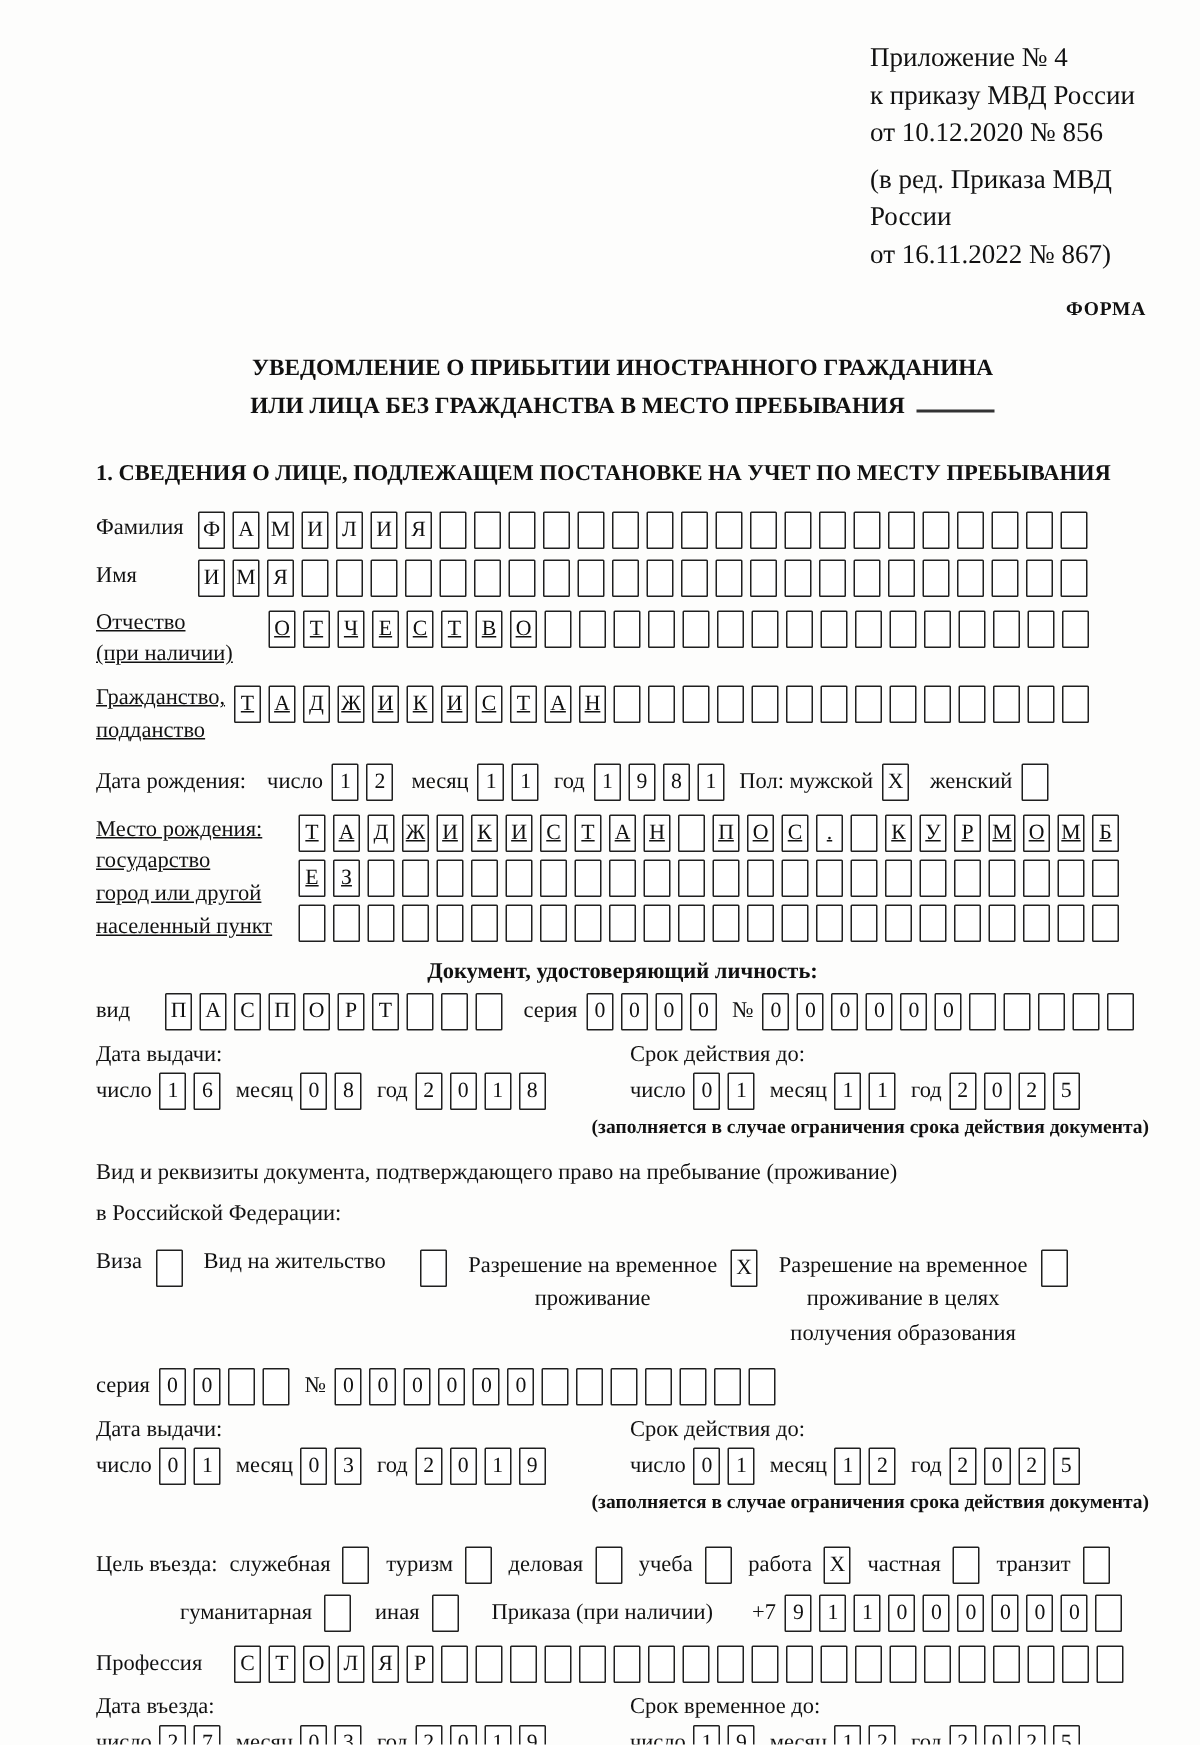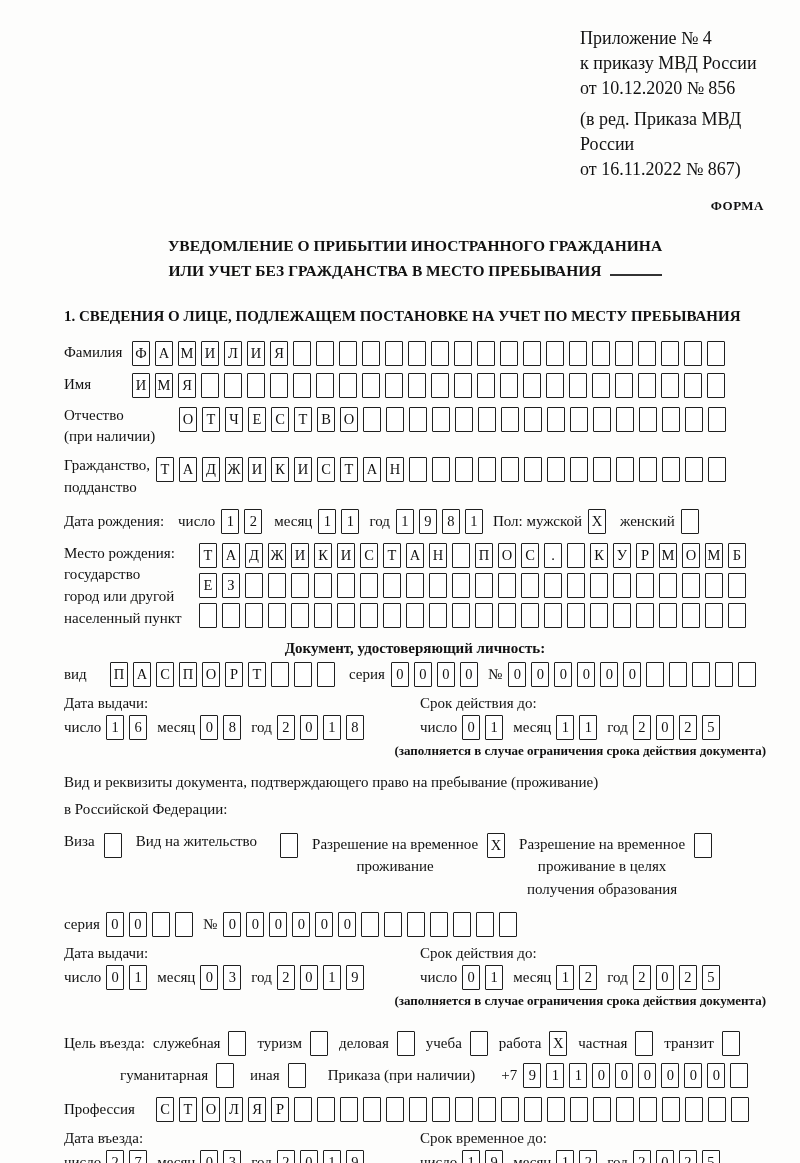--- a/index.html
+++ b/index.html
@@ -19,21 +19,21 @@
   .appendix .sub { margin-top: 5px; }
   .form-marker { text-align: right; font-weight: bold; font-size: 13px; margin-top: 16px; padding-right: 2px; letter-spacing: 0.5px; }
 
   
   .title { margin-top: 20px; text-align: center; font-weight: bold; font-size: 15.5px; line-height: 1.6; }
   .blank { display: inline-block; width: 52px; border-bottom: 2.2px solid #333; height: 14px; margin-left: 8px; vertical-align: baseline; }
   .section-heading { margin-top: 24px; font-weight: bold; font-size: 15px; }
 
   
   .frow { display: flex; align-items: center; margin-top: 7px; }
-  .frow.top { align-items: flex-start; }
+  .frow.top { align-items: flex-start; text-decoration: underline; }
   .flabel { flex: none; line-height: 1.45; }
   .w68  { width: 68px; }
   .w115 { width: 115px; }
   .w90  { width: 92px; }
   .w135 { width: 135px; }
   .t { flex: none; margin: 0 6px 0 0; }
 
   .cells { display: flex; gap: 5px; flex: none; }
   .cell {
     width: 18px; height: 25px; flex: none;
@@ -77,21 +77,21 @@
     <div>от 10.12.2020 № 856</div>
     <div class="sub">
       <div>(в ред. Приказа МВД России</div>
       <div>от 16.11.2022 № 867)</div>
     </div>
   </div>
   <div class="form-marker">ФОРМА</div>
 
   <div class="title">
     <div>УВЕДОМЛЕНИЕ О ПРИБЫТИИ ИНОСТРАННОГО ГРАЖДАНИНА</div>
-    <div><span>ИЛИ УЧЕТ БЕЗ ГРАЖДАНСТВА В МЕСТО ПРЕБЫВАНИЯ</span><span class="blank"></span></div>
+    <div><span>ИЛИ ЛИЦА БЕЗ ГРАЖДАНСТВА В МЕСТО ПРЕБЫВАНИЯ</span><span class="blank"></span></div>
   </div>
 
   <div class="section-heading">1. СВЕДЕНИЯ О ЛИЦЕ, ПОДЛЕЖАЩЕМ ПОСТАНОВКЕ НА УЧЕТ ПО МЕСТУ ПРЕБЫВАНИЯ</div>
 
   <div class="frow" style="margin-top:16px">
     <div class="flabel w68">Фамилия</div>
     <div class="cells">
         <span class="cell">Ф</span>
         <span class="cell">А</span>
         <span class="cell">М</span>

